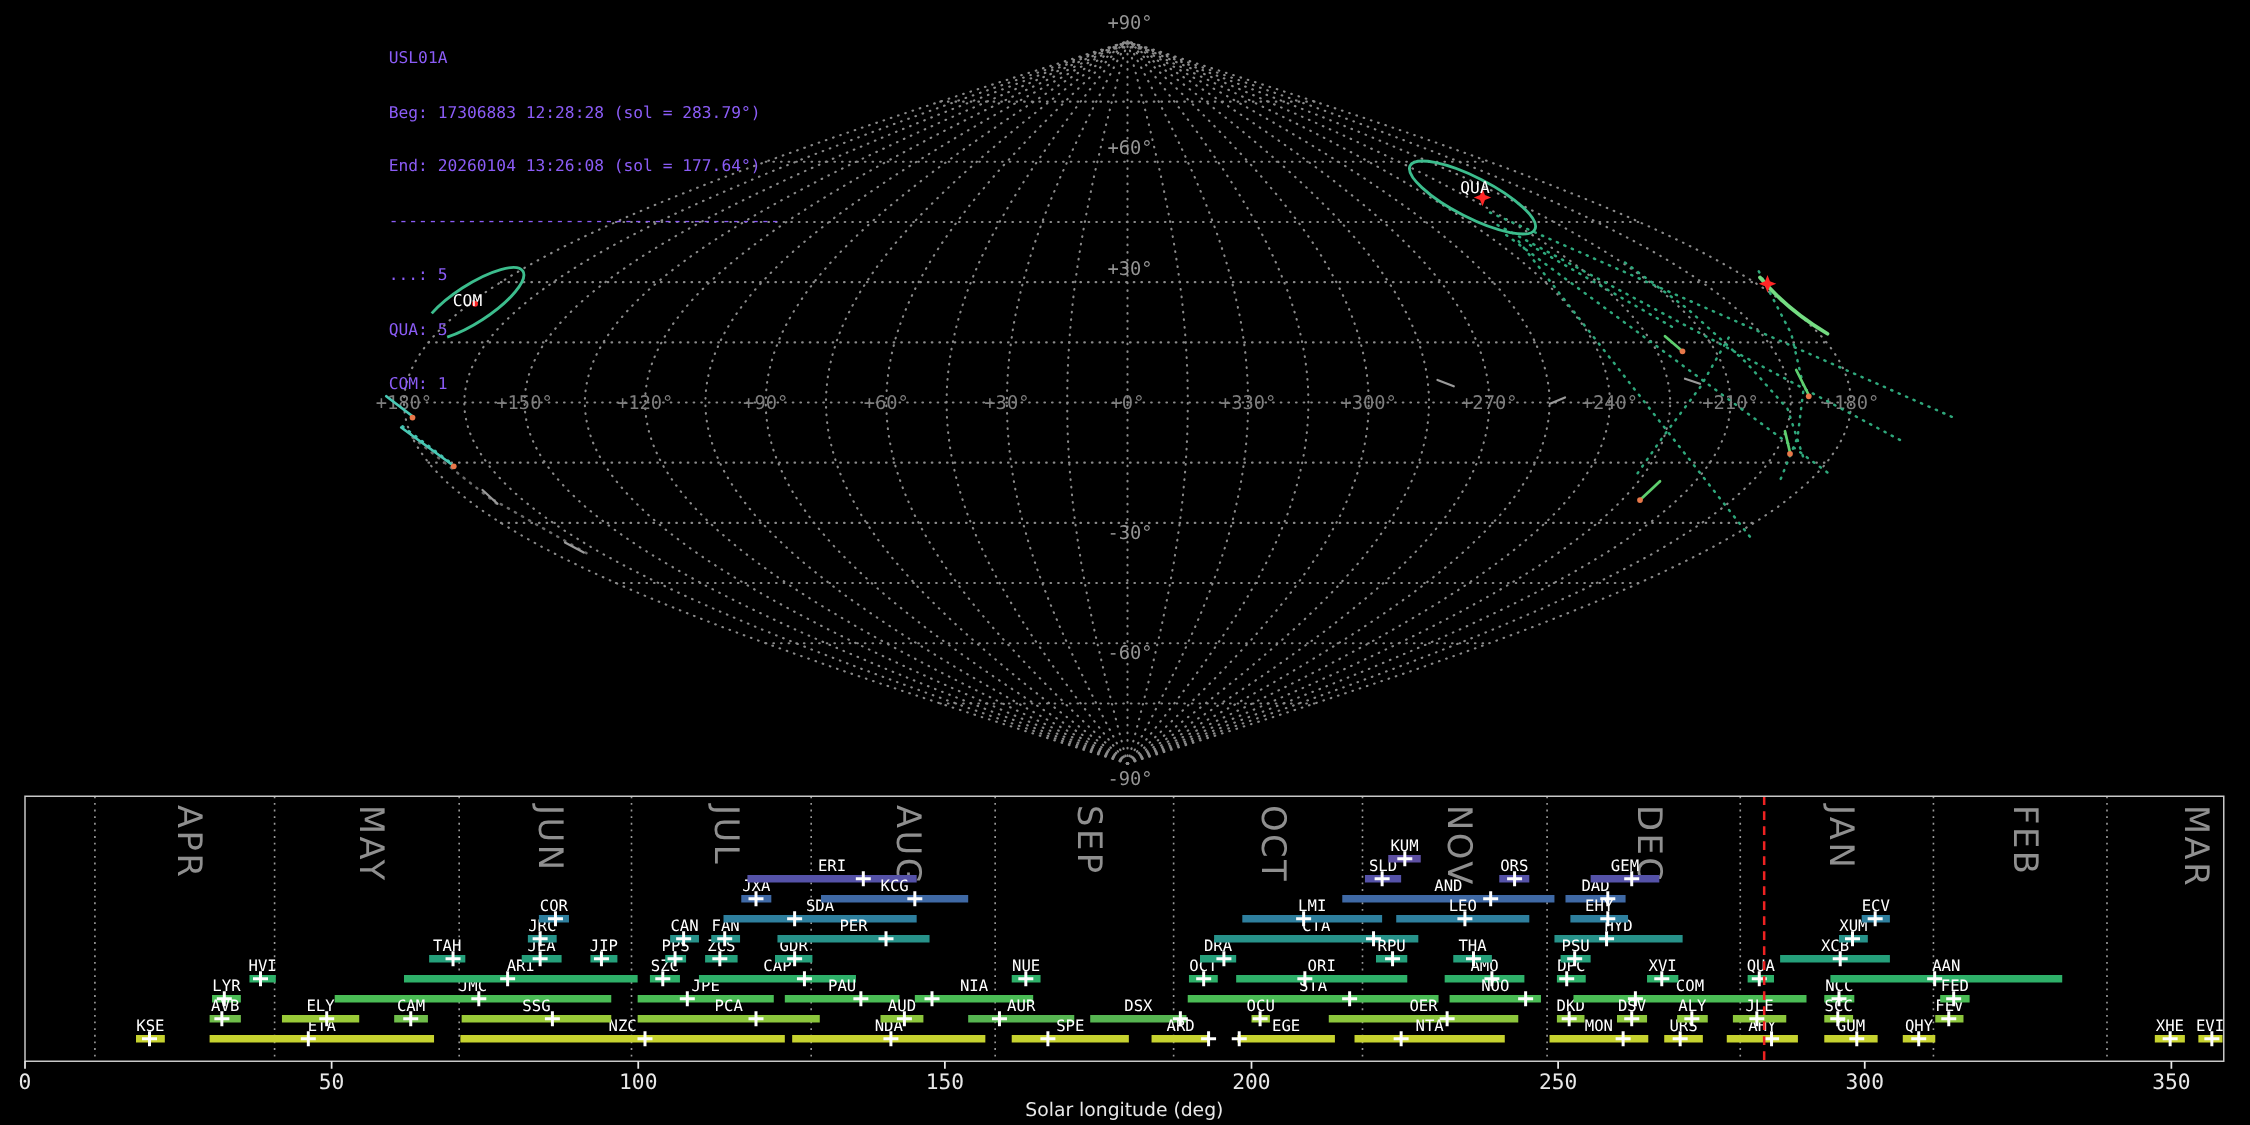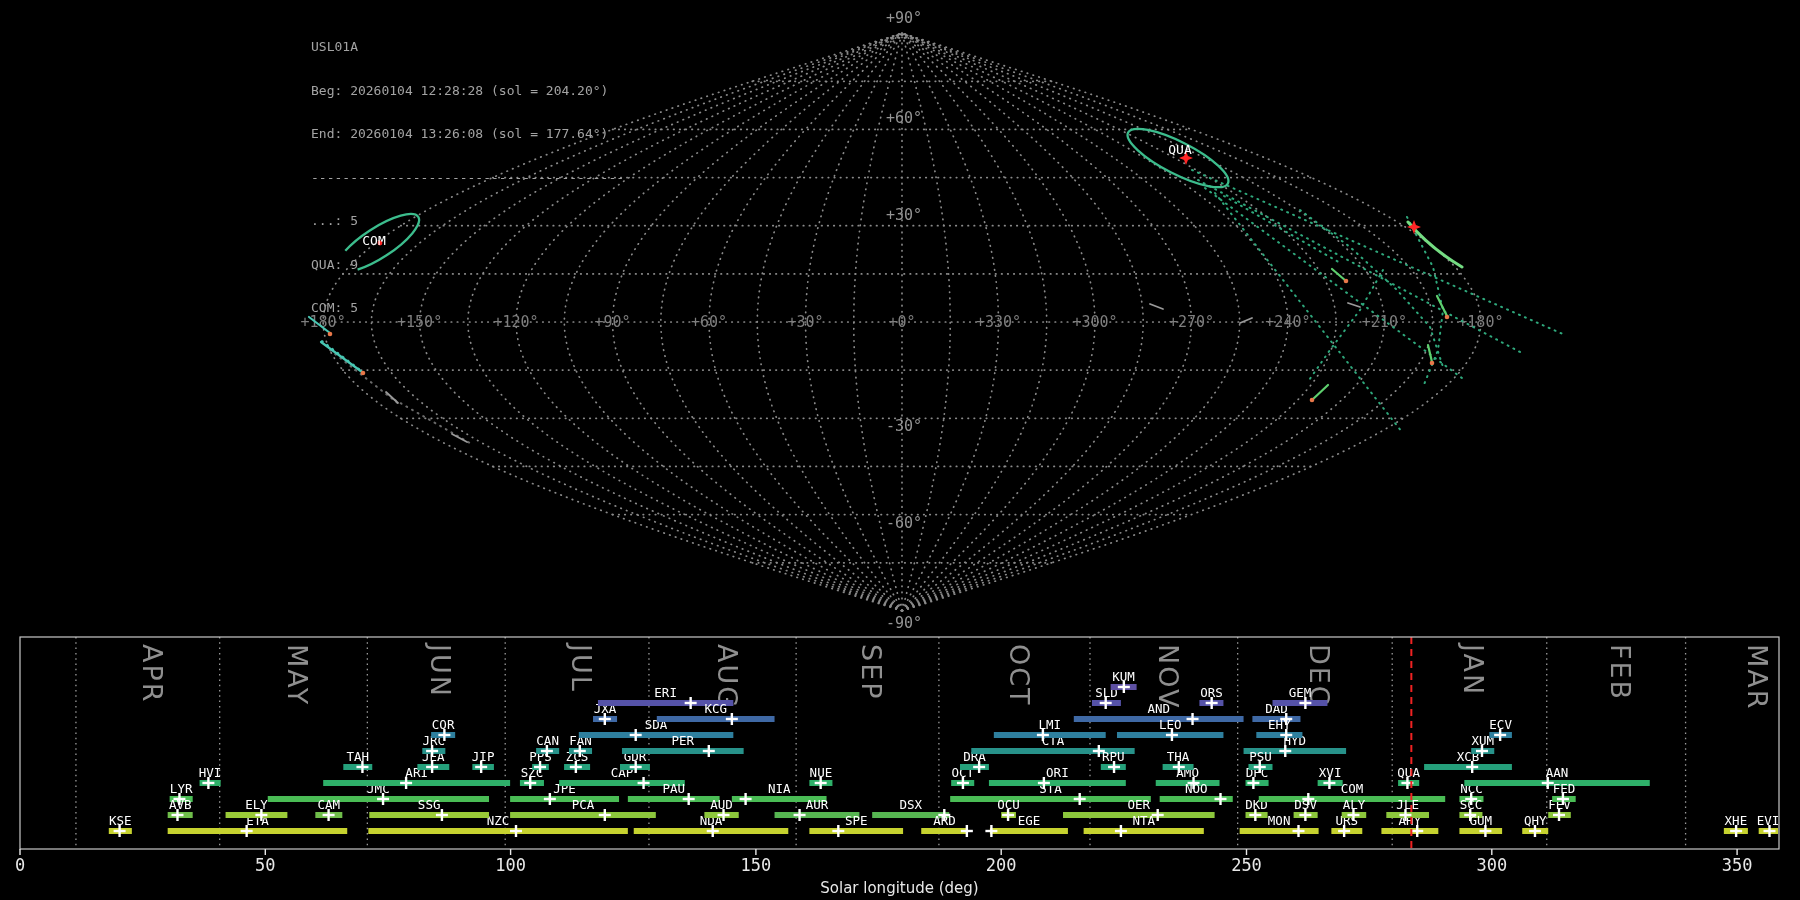--- a/index.html
+++ b/index.html
@@ -1,19 +1,19 @@
 <!DOCTYPE html>
 <html><head>
 <meta charset="utf-8">
 <style>
   html,body{margin:0;padding:0;background:#000;}
   #stage{position:relative;width:1800px;height:900px;background:#000;overflow:hidden;
          font-family:"DejaVu Sans Mono",monospace;}
   #plot{position:absolute;left:0;top:0;}
-  .hdr{position:absolute;left:311px;top:11px;color:#a3a3a3;font-size:13px;
+  .hdr{position:absolute;left:311px;top:11px;color:#8b5cf6;font-size:13px;
        line-height:14.5px;white-space:pre;font-family:"DejaVu Sans Mono",monospace;}
   svg text{font-family:"DejaVu Sans Mono",monospace;}
   .monthlab{font-family:"DejaVu Sans",sans-serif;}
 </style>
 </head>
 <body>
 
 <div id="stage">
   <svg id="plot" width="1800" height="900" viewBox="0 0 1800 900">
       <g>
@@ -680,20 +680,20 @@
           <line x1="1491.8" y1="849" x2="1491.8" y2="855" stroke="#e8e8e8" stroke-width="1.4"></line>
           <text x="1491.8" y="871" font-size="17" fill="#e8e8e8" text-anchor="middle">300</text>
           <line x1="1737.1" y1="849" x2="1737.1" y2="855" stroke="#e8e8e8" stroke-width="1.4"></line>
           <text x="1737.1" y="871" font-size="17" fill="#e8e8e8" text-anchor="middle">350</text>
           <text x="899.5" y="893" font-size="15" fill="#e8e8e8" text-anchor="middle" class="monthlab">Solar longitude (deg)</text>
         </g>
       </g>
     </svg>
   <div class="hdr">
     <div>USL01A</div>
-    <div>Beg: 20260104 12:28:28 (sol = 204.20°)</div>
+    <div>Beg: 17306883 12:28:28 (sol = 283.79°)</div>
     <div>End: 20260104 13:26:08 (sol = 177.64°)</div>
     <div>----------------------------------------</div>
     <div>...: 5</div>
-    <div>QUA: 9</div>
-    <div>COM: 5</div>
+    <div>QUA: 5</div>
+    <div>COM: 1</div>
   </div>
 </div>
 
 </body></html>

